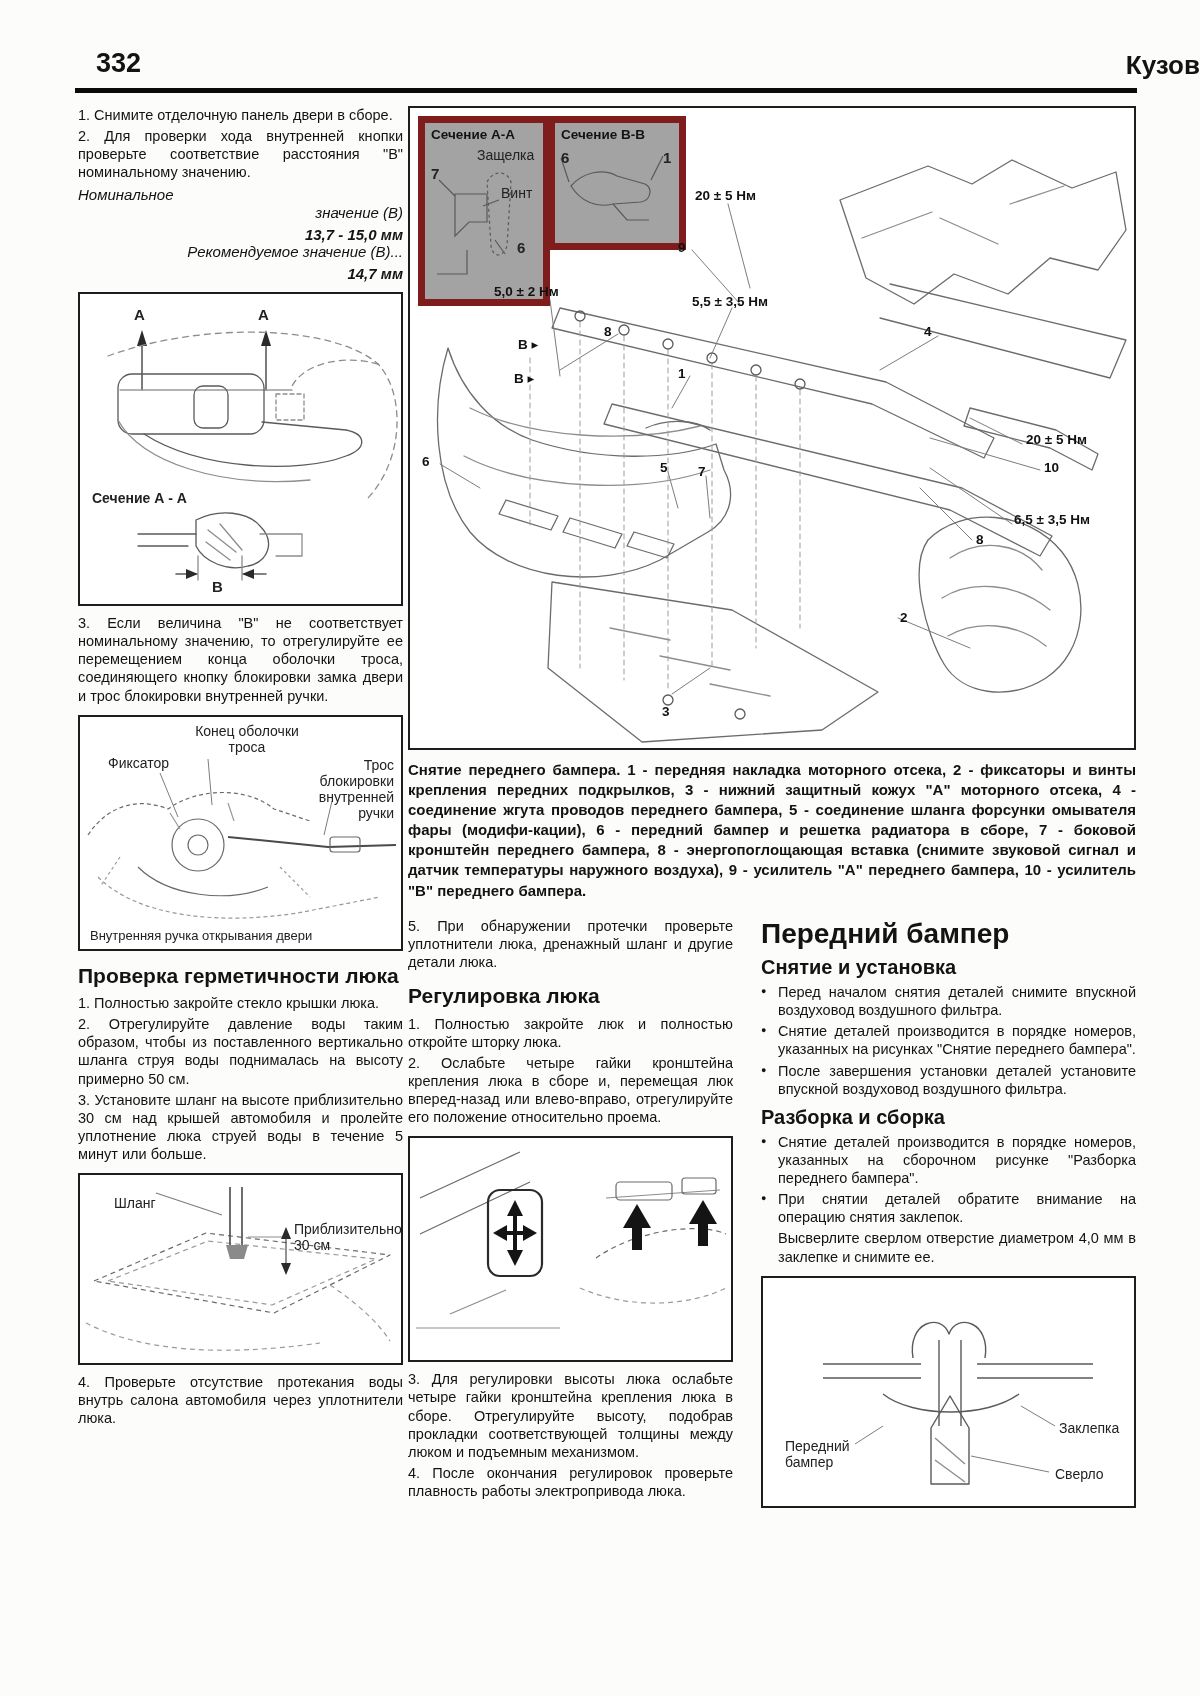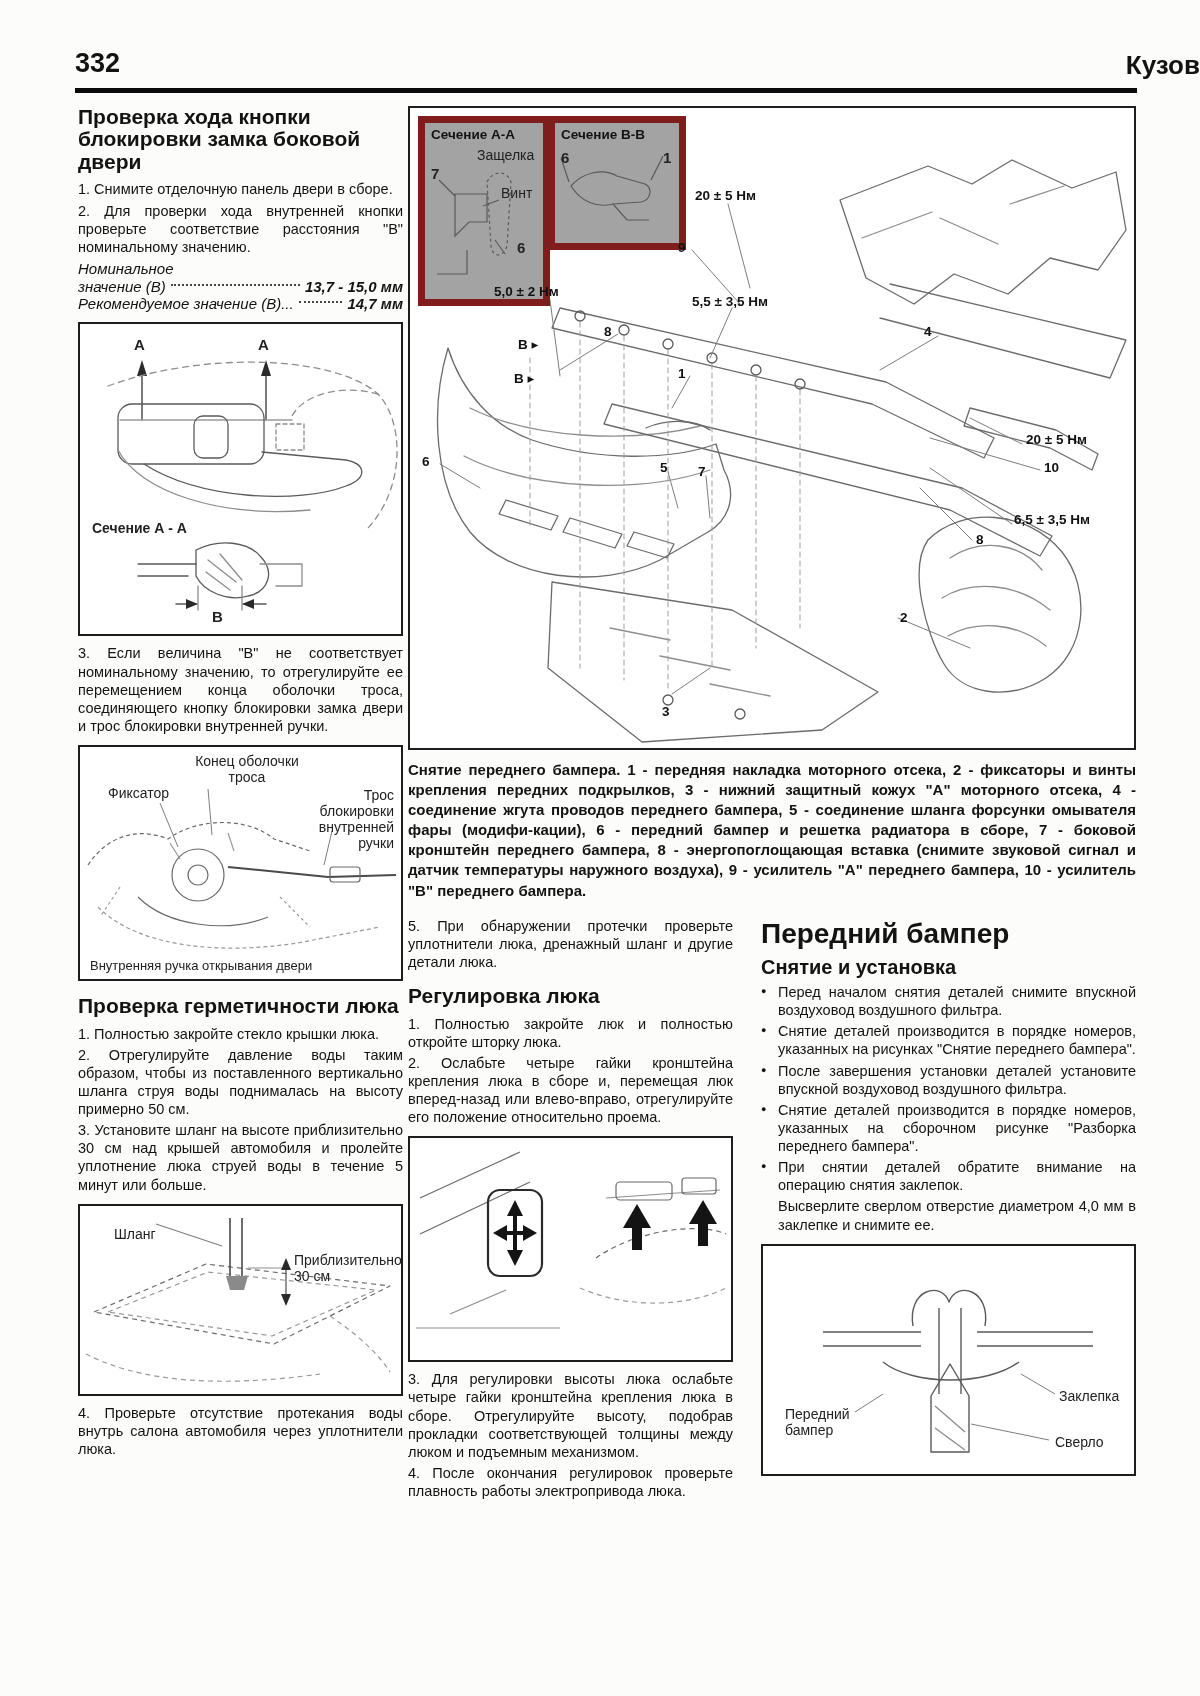--- a/index.html
+++ b/index.html
@@ -3,32 +3,32 @@
 <meta charset="utf-8">
 <style>
   html,body{margin:0;padding:0;}
   body{background:#d8d8d4;}
   #page{
     position:relative;width:1200px;height:1696px;margin:0 auto;
     background:#fcfcfa;color:#131313;
     font-family:"Liberation Sans","DejaVu Sans",sans-serif;
     overflow:hidden;
   }
-  .pgnum{position:absolute;left:75px;top:48px;font-size:27px;font-weight:bold;}
+  .pgnum{position:absolute;left:96px;top:48px;font-size:27px;font-weight:bold;}
   .pgtitle{position:absolute;left:0;top:50px;width:100%;text-align:right;font-size:26px;font-weight:bold;}
   .rule{position:absolute;left:75px;top:88px;width:1062px;height:5px;background:#0a0a0a;}
 
   .leftcol{position:absolute;left:78px;top:106px;width:325px;}
   .mainwrap{position:absolute;left:408px;top:106px;width:728px;}
 
   h3.sec{font-size:21px;font-weight:bold;line-height:1.07;margin:0 0 7px;}
   h3.sec2{font-size:21px;font-weight:bold;line-height:1.07;margin:14px 0 7px;}
   p.body{font-size:14.5px;line-height:1.25;text-align:justify;margin:0 0 3px;}
   .spec{font-style:italic;font-size:15px;line-height:1.3;}
-  .specrow{display:flex;align-items:center;font-style:italic;font-size:15px;}
+  .specrow{display:flex;align-items:flex-end;font-style:italic;font-size:15px;flex-direction:column;}
   .specrow .leader{flex:1;border-bottom:2px dotted #444;margin:0 5px 3px;}
   .val{font-weight:bold;}
 
   .fig{position:relative;border:2px solid #1d1d1d;background:#fff;margin:10px 0 8px;}
   .fig svg{display:block;}
   .flabel{position:absolute;font-size:14px;line-height:1.15;color:#222;}
   .flabel.b{font-weight:bold;font-size:15px;}
   .figcap{position:absolute;left:10px;bottom:6px;font-size:13px;color:#222;}
 
   .mainfig{position:relative;height:640px;border:2px solid #1d1d1d;background:#fff;}
@@ -53,21 +53,20 @@
 <body>
 
 <div id="page">
 
   <div class="pgnum">332</div>
   <div class="pgtitle">Кузов</div>
   <div class="rule"></div>
 
   <div class="leftcol">
 
-    <h3 class="sec">Проверка хода кнопки блокировки замка боковой двери</h3>
     <p class="body">1. Снимите отделочную панель двери в сборе.</p>
     <p class="body">2. Для проверки хода внутренней кнопки проверьте соответствие расстояния "В" номинальному значению.</p>
 
     <div class="spec">Номинальное</div>
     <div class="specrow">
       <span>значение (В)</span>
       <span class="leader"></span>
       <span class="val">13,7 - 15,0 мм</span>
     </div>
     <div class="specrow">
@@ -319,20 +318,21 @@
         <p class="body">4. После окончания регулировок проверьте плавность работы электропривода люка.</p>
       </div>
 
       <div class="rightcol">
         <h2 class="big">Передний бампер</h2>
         <h4 class="sub">Снятие и установка</h4>
         <p class="bull">Перед началом снятия деталей снимите впускной воздуховод воздушного фильтра.</p>
         <p class="bull">Снятие деталей производится в порядке номеров, указанных на рисунках "Снятие переднего бампера".</p>
         <p class="bull">После завершения установки деталей установите впускной воздуховод воздушного фильтра.</p>
 
+        <h4 class="sub">Разборка и сборка</h4>
         <p class="bull">Снятие деталей производится в порядке номеров, указанных на сборочном рисунке "Разборка переднего бампера".</p>
         <p class="bull">При снятии деталей обратите внимание на операцию снятия заклепок.</p>
         <p class="note">Высверлите сверлом отверстие диаметром 4,0 мм в заклепке и снимите ее.</p>
 
         <div class="fig" style="height:228px;">
           <svg viewBox="0 0 368 224" width="368" height="224">
             <g stroke="#5a5a5a" fill="none" stroke-width="1.4" stroke-linejoin="round">
               <path d="M150,80 C144,44 178,34 186,56 C194,34 228,44 222,80"></path>
               <path d="M60,86 H158 M60,100 H158 M214,86 H330 M214,100 H330" stroke-width="1.6"></path>
               <path d="M120,116 C150,140 224,140 256,116"></path>

